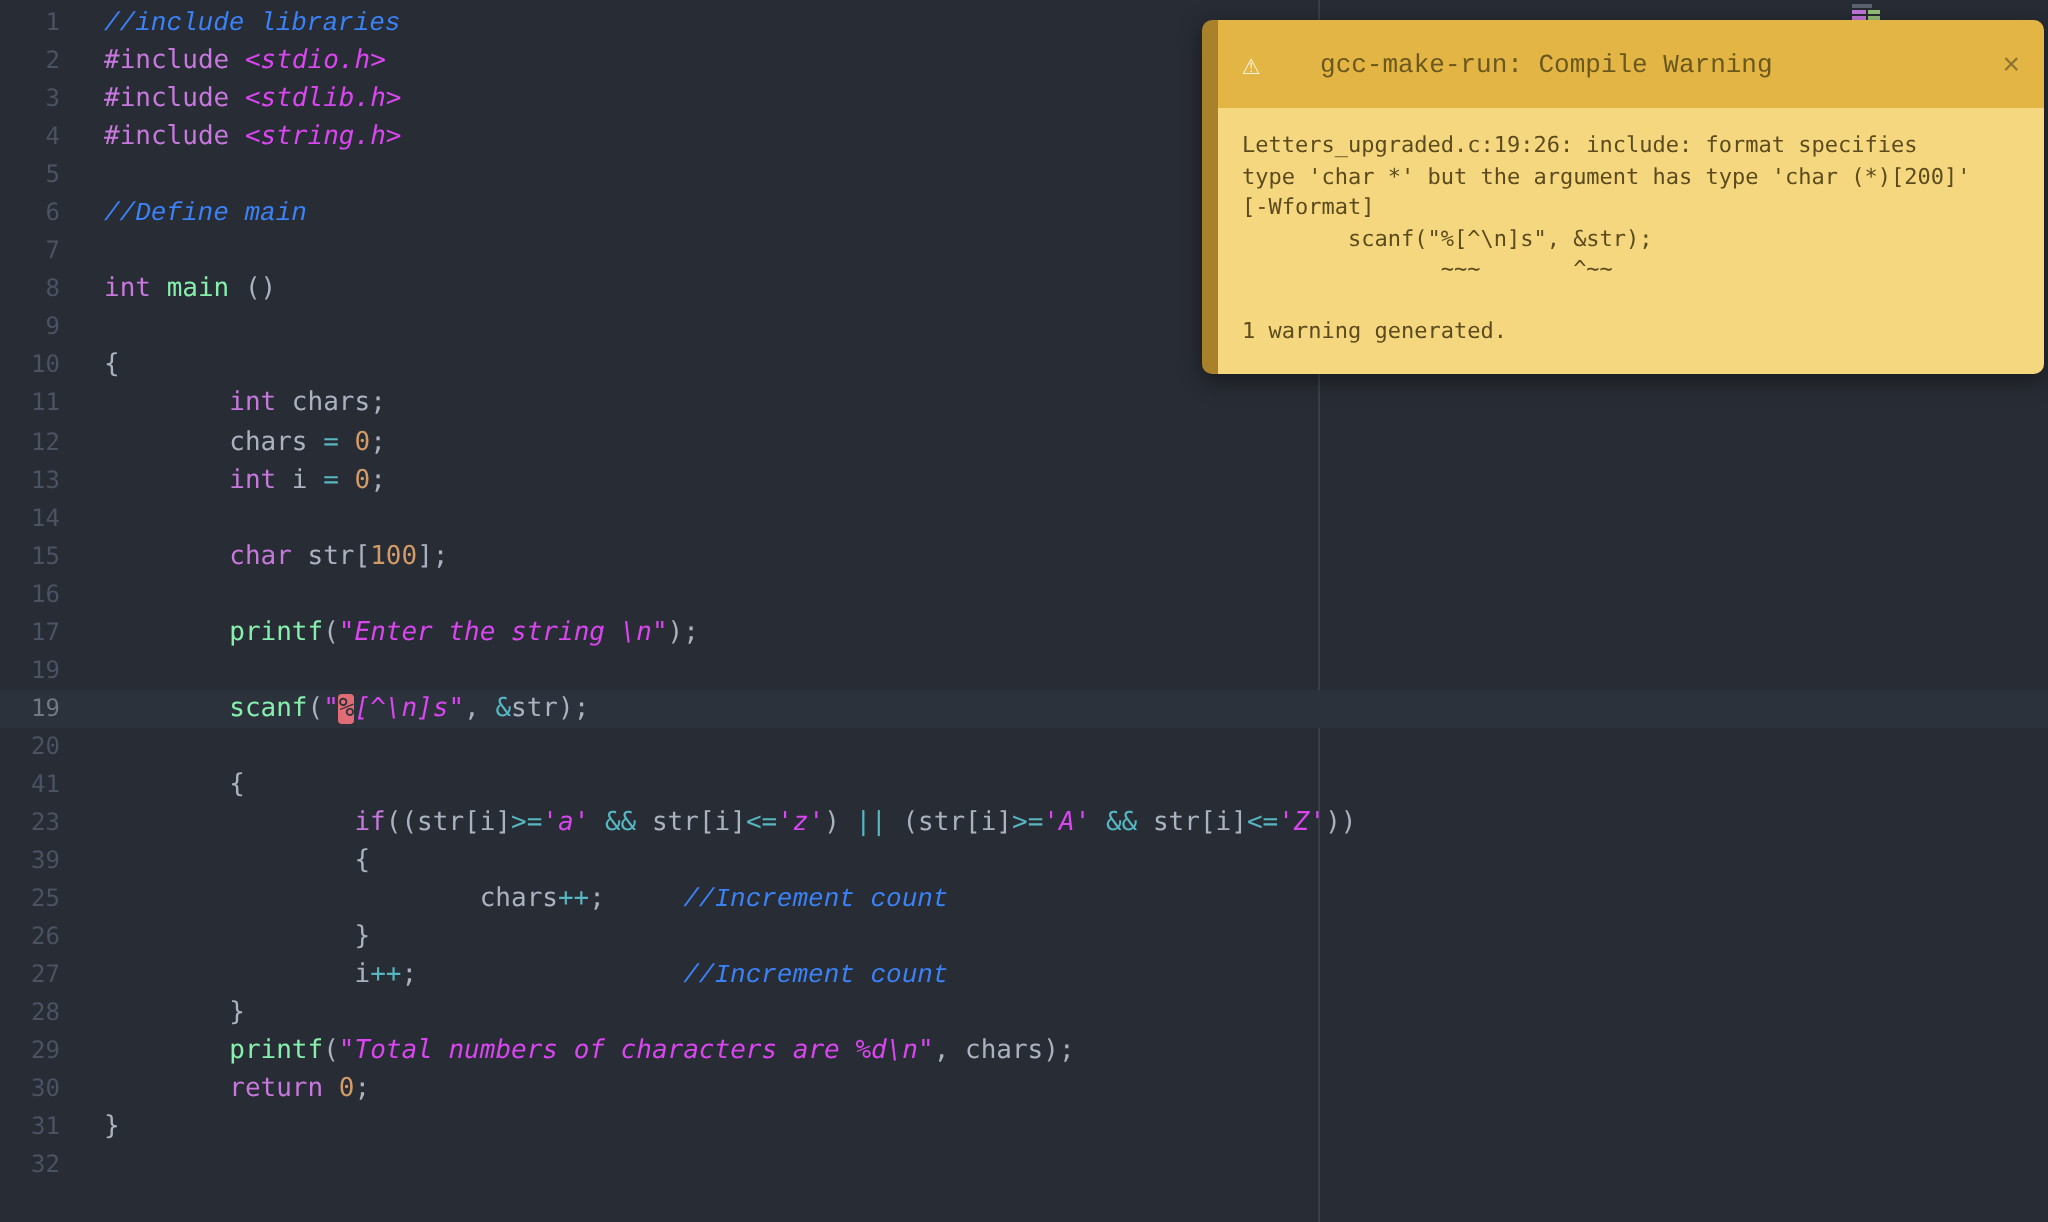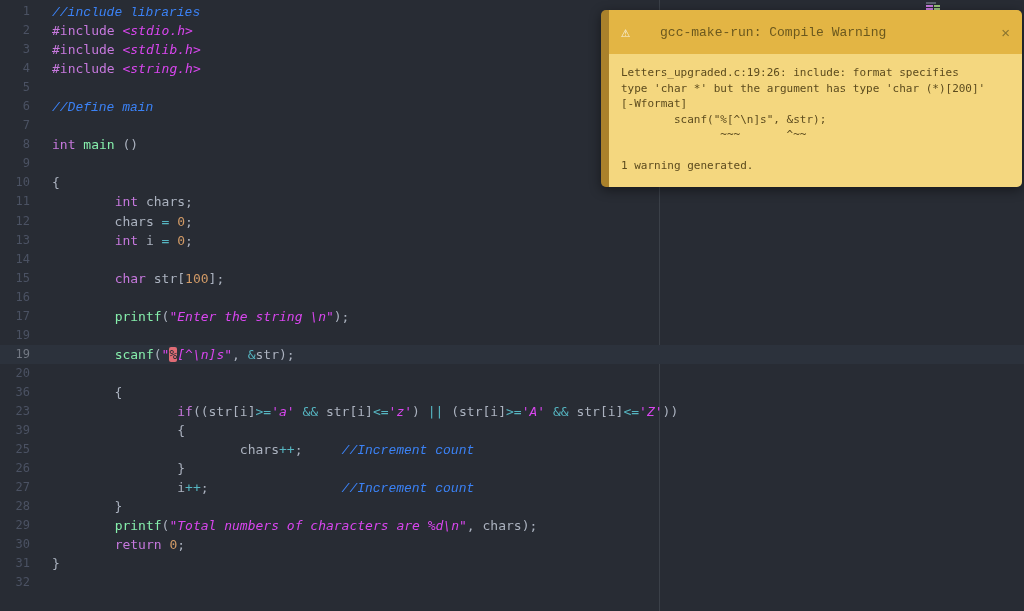--- a/index.html
+++ b/index.html
@@ -129,21 +129,21 @@
       </div>
       <div class="row current">
         <span class="gut">19</span>
         <span class="code"><span class="pl">        </span><span class="fn">scanf</span><span class="pl">(</span><span class="st">"</span><span class="mk">%</span><span class="st">[^\n]s"</span><span class="pl">, </span><span class="op">&amp;</span><span class="pl">str);</span></span>
       </div>
       <div class="row">
         <span class="gut">20</span>
         <span class="code"></span>
       </div>
       <div class="row">
-        <span class="gut">36</span>
+        <span class="gut">41</span>
         <span class="code"><span class="pl">        {</span></span>
       </div>
       <div class="row">
         <span class="gut">23</span>
         <span class="code"><span class="pl">                </span><span class="kw">if</span><span class="pl">((str[i]</span><span class="op">&gt;=</span><span class="st">'a'</span><span class="pl"> </span><span class="op">&amp;&amp;</span><span class="pl"> str[i]</span><span class="op">&lt;=</span><span class="st">'z'</span><span class="pl">) </span><span class="op">||</span><span class="pl"> (str[i]</span><span class="op">&gt;=</span><span class="st">'A'</span><span class="pl"> </span><span class="op">&amp;&amp;</span><span class="pl"> str[i]</span><span class="op">&lt;=</span><span class="st">'Z'</span><span class="pl">))</span></span>
       </div>
       <div class="row">
         <span class="gut">39</span>
         <span class="code"><span class="pl">                {</span></span>
       </div>

